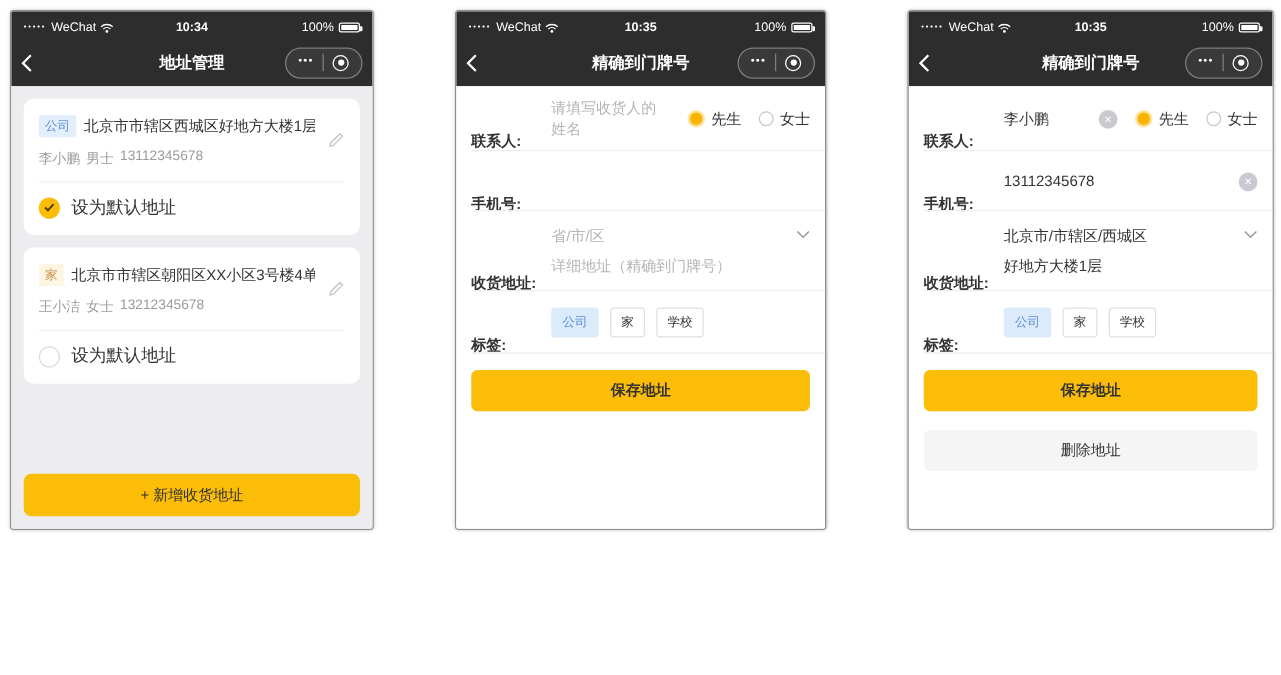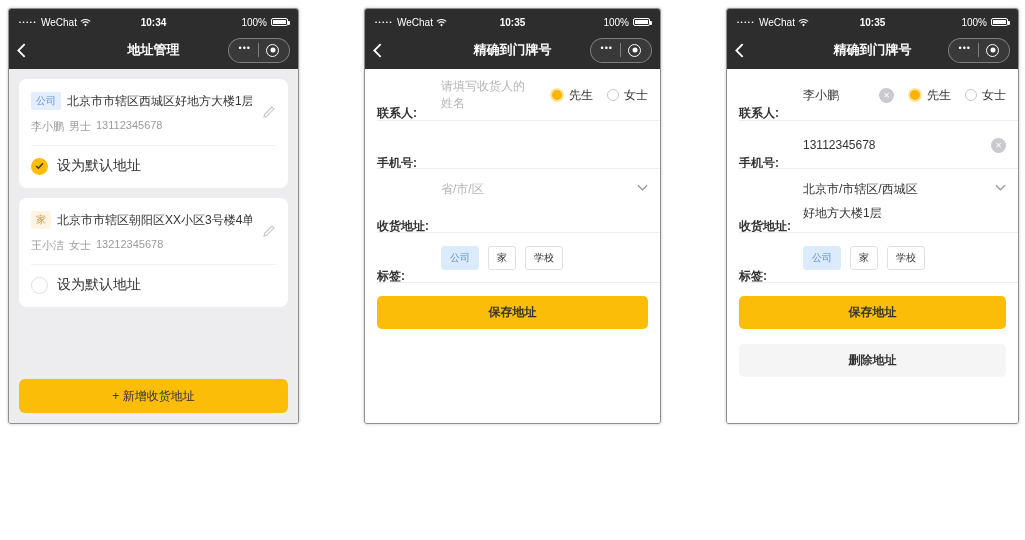--- a/index.html
+++ b/index.html
@@ -92,21 +92,21 @@
   .chip.sel { background:#dcebfb; color:#5d8fd4; border:1px solid #dcebfb; }
   .chip.nrm { background:#fff; color:#333; border:1px solid #e0e0e0; }
   .save-btn {
     margin:13px 12px 0; background:#fbbd08; border-radius:5px; height:33px;
     display:flex; align-items:center; justify-content:center;
     font-size:12px; font-weight:700; color:#333; cursor:pointer; flex-shrink:0;
   }
   .delete-btn {
     margin:15px 12px 0; background:#f5f5f5; border-radius:5px; height:33px;
     display:flex; align-items:center; justify-content:center;
-    font-size:12px; font-weight:700; color:#333; cursor:pointer; flex-shrink:0;
+    font-size:12px; font-weight:400; color:#333; cursor:pointer; flex-shrink:0;
   }
 </style>
 </head>
 <body>
 
 <div class="phone p1">
   <div class="header">
     <div class="statusbar">
       <span class="sig-dots">•••••</span>
       <span class="carrier">WeChat</span>
@@ -232,20 +232,21 @@
         <span>女士</span>
       </span>
     </div>
     <div class="form-row row-phone">
       <span class="f-label">手机号:</span>
     </div>
     <div class="form-row row-address">
       <span class="f-label">收货地址:</span>
       <span class="addr-lines">
         <div class="f-value ph">省/市/区</div>
+        <div class="f-value ph l2">详细地址（精确到门牌号）</div>
       </span>
       <span class="chevron-btn"><svg width="11" height="7" viewBox="0 0 12 7">
             <path d="M1 1l5 5 5-5" fill="none" stroke="#999" stroke-width="1.4"></path>
           </svg></span>
     </div>
     <div class="form-row row-tags">
       <span class="f-label">标签:</span>
       <span class="chips">
         <span class="chip sel">公司</span>
         <span class="chip nrm">家</span>

